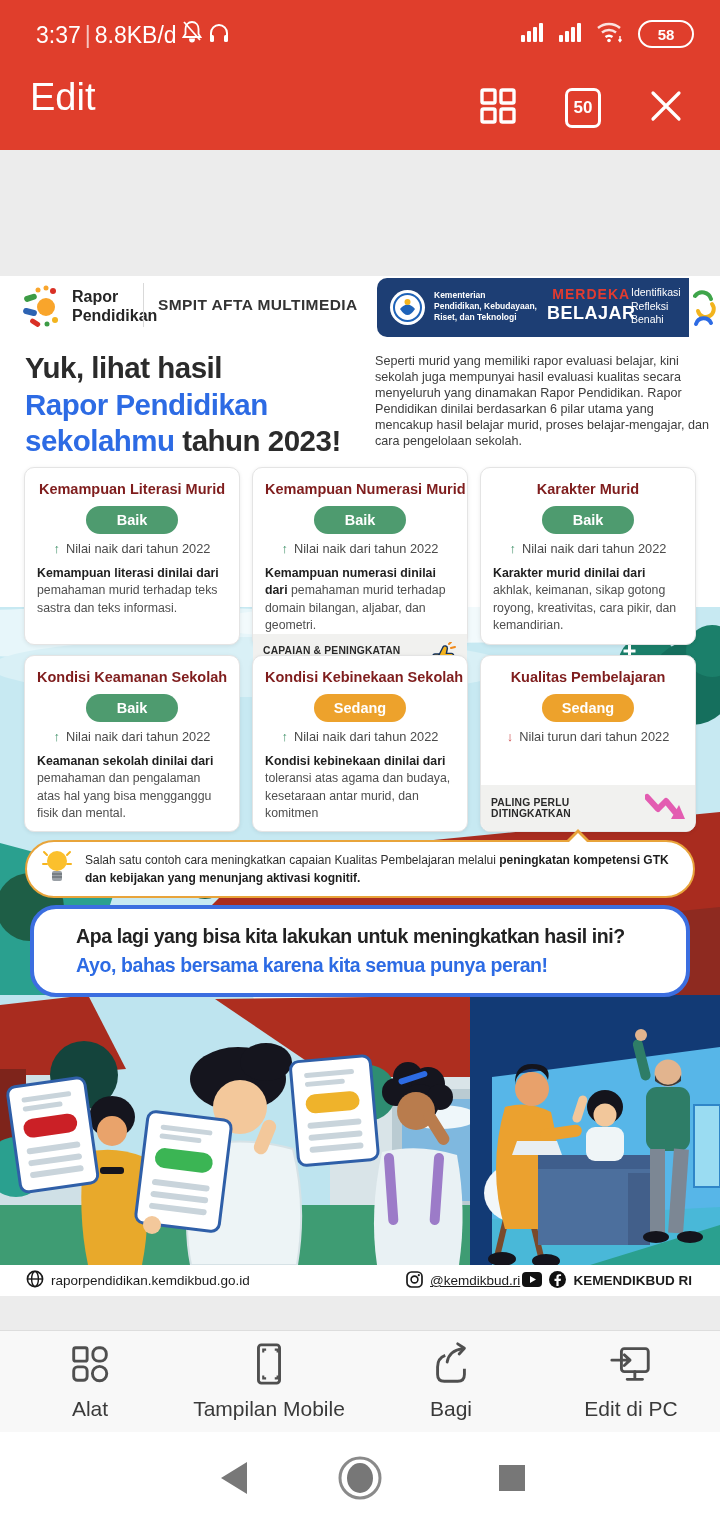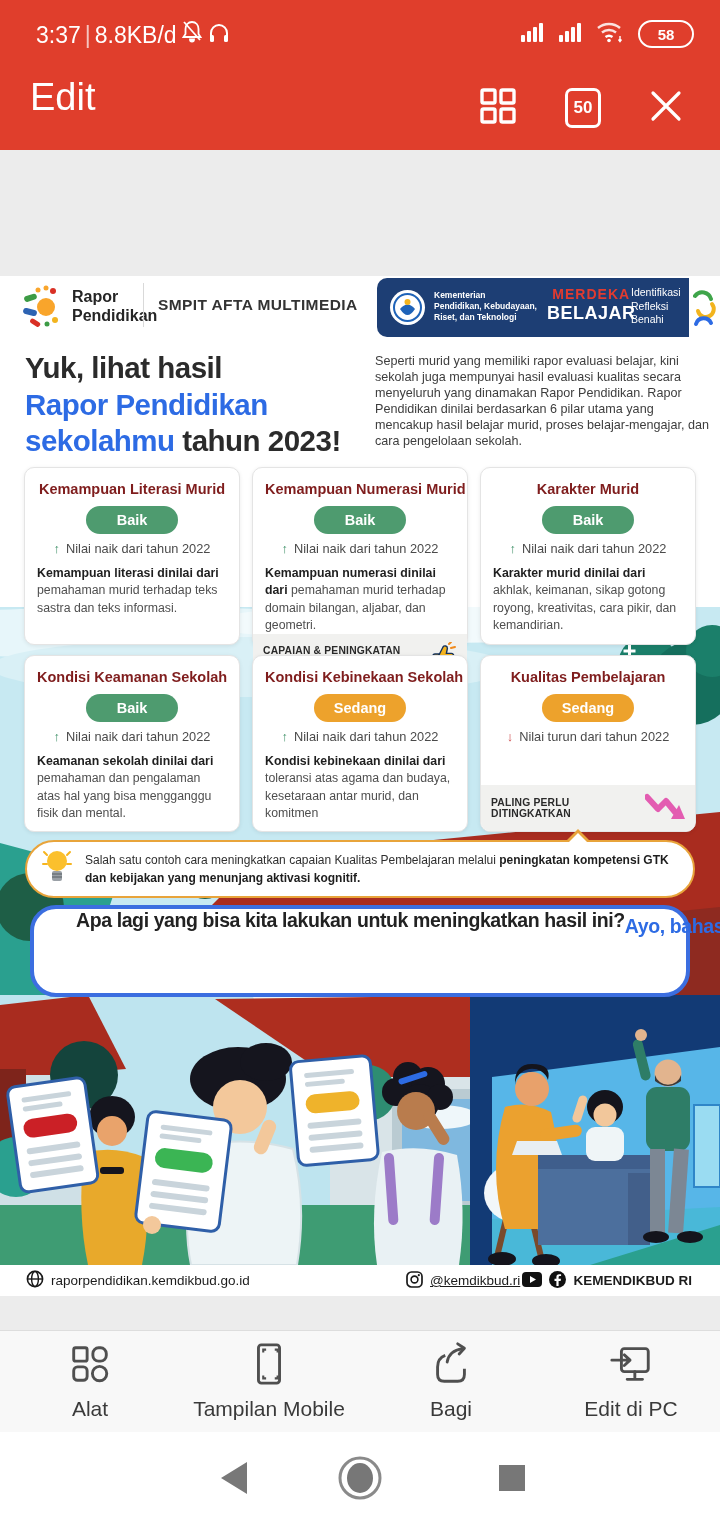--- a/index.html
+++ b/index.html
@@ -57,21 +57,21 @@
   .card-desc { margin-top:9px; font-size:12.3px; line-height:17.3px; color:#4F4F4F; }
   .card-desc b { color:#1F1F1F; }
   .card-footer { margin:auto -12px -10px; padding:8px 10px; background:#F1F1EF; border-radius:0 0 9px 9px; display:flex; align-items:center; justify-content:space-between; font-size:10.3px; font-weight:bold; color:#2A2A2A; letter-spacing:.2px; }
 
   .tip { position:absolute; left:25px; top:564px; width:670px; height:58px; background:#fff; border:2px solid #E8A43B; border-radius:29px; display:flex; align-items:center; padding:0 16px 0 14px; }
   .tip::before { content:""; position:absolute; left:538px; top:-13px; border:13px solid transparent; border-bottom-color:#E8A43B; border-top:0; }
   .tip::after  { content:""; position:absolute; left:541px; top:-9px;  border:10px solid transparent; border-bottom-color:#fff; border-top:0; }
   .tip-text { margin-left:12px; font-size:12px; line-height:18px; color:#2F2F2F; }
   .tip-text b { color:#1E1E1E; }
 
-  .bubble { position:absolute; left:30px; top:629px; width:660px; height:92px; background:#fff; border:4px solid #3B6EE0; border-radius:26px; display:flex; flex-direction:row; justify-content:space-between; padding-left:42px; }
+  .bubble { position:absolute; left:30px; top:629px; width:660px; height:92px; background:#fff; border:4px solid #3B6EE0; border-radius:26px; display:flex; flex-direction:column; justify-content:center; padding-left:42px; }
   .bubble .l1 { font-size:19.5px; font-weight:bold; color:#222; letter-spacing:-.4px; white-space:nowrap; }
   .bubble .l2 { font-size:19.5px; font-weight:bold; color:#2D6BE4; letter-spacing:-.4px; white-space:nowrap; margin-top:6px; }
 
   .doc-footer { position:absolute; left:0; top:989px; width:720px; height:31px; background:#fff; font-size:13.5px; color:#1C1C1C; }
   .df-group { position:absolute; top:0; height:31px; display:flex; align-items:center; gap:7px; }
   .df-web { left:26px; }
   .df-ig { left:406px;text-decoration:underline; }
   .df-social { right:28px; font-weight:bold; }
 
   

